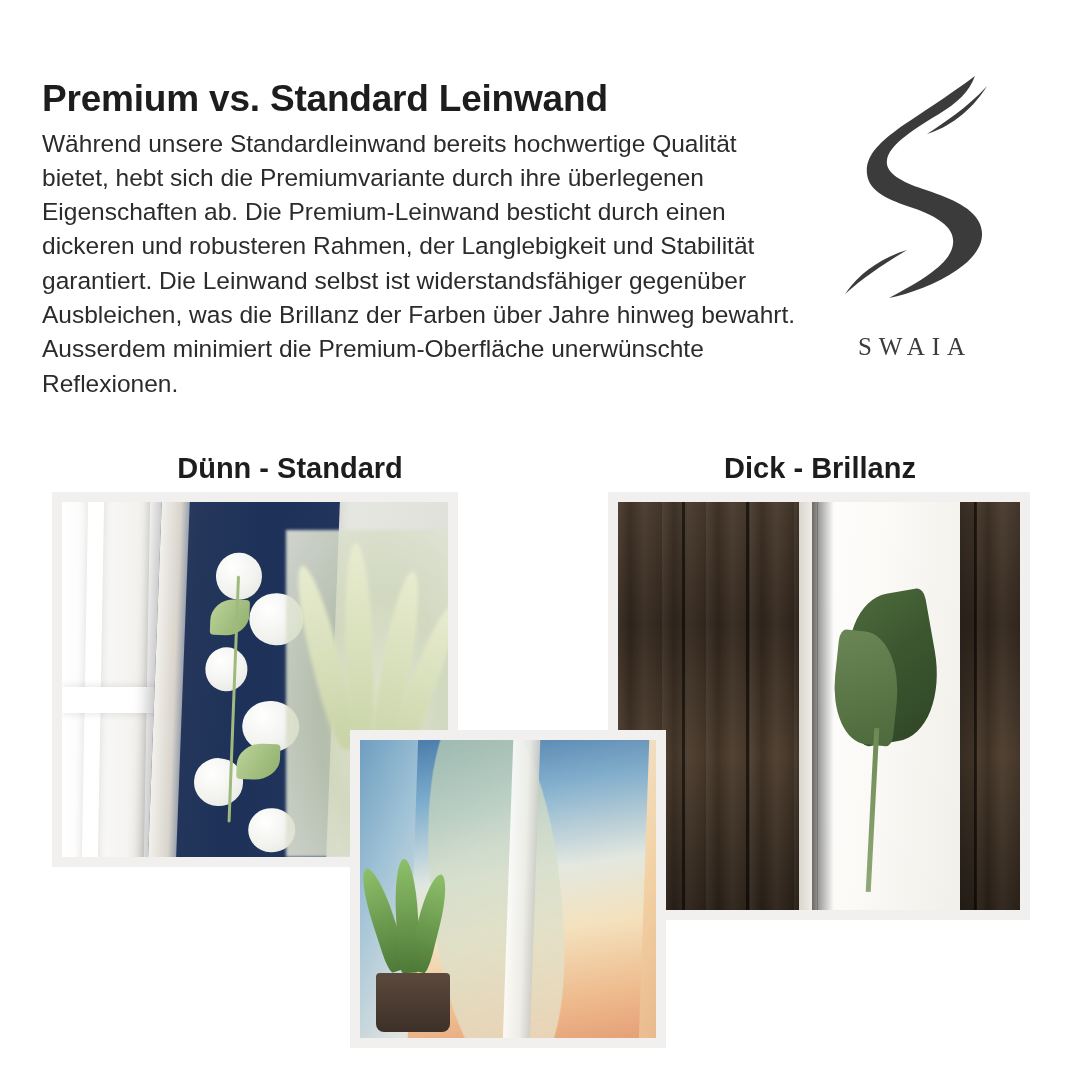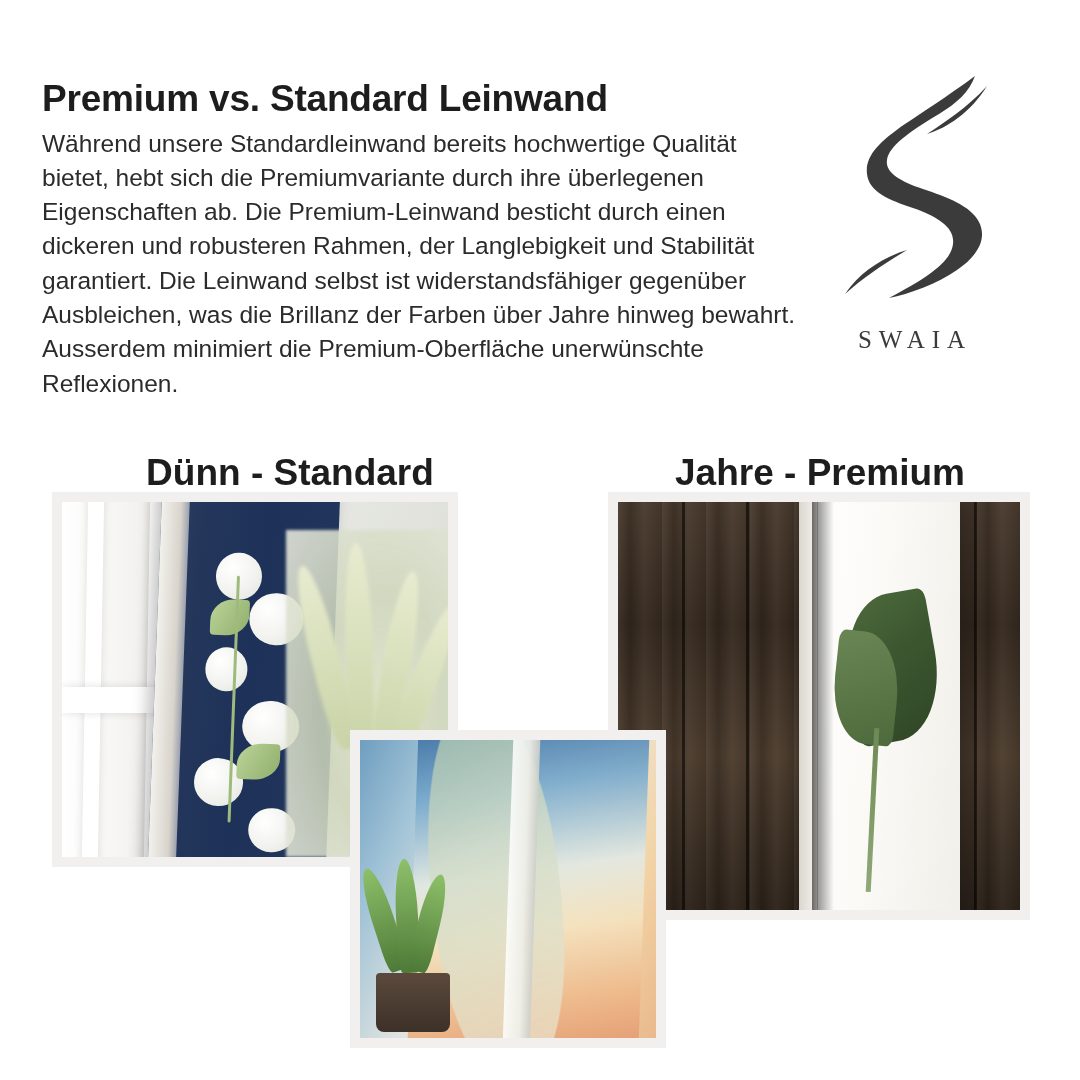--- a/index.html
+++ b/index.html
@@ -59,28 +59,28 @@
     width: 170px;
     height: 248px;
     display: block;
     margin: 0 auto;
   }
   .logo-text {
     font-size: 25px;
     letter-spacing: 7px;
     color: #3b3b3b;
     font-family: "Liberation Serif", serif;
-    margin-top: 10px;
+    margin-top: 17px;
     padding-left: 6px;
   }
 
   
   .label {
     position: absolute;
-    font-size: 37px;
+    font-size: 29px;
     font-weight: bold;
     color: #1d1d1d;
     text-align: center;
   }
   .label-left {
     left: 52px;
     top: 452px;
     width: 476px;
   }
   .label-right {
@@ -281,21 +281,21 @@
   <div class="logo-wrap">
     <svg class="logo-mark" viewBox="0 0 170 248" aria-hidden="true">
       <path d="M148 8 C118 30 96 44 78 56 C52 74 38 88 40 106 C42 124 62 132 86 140 C112 149 128 160 126 176 C124 194 100 210 62 230 C82 226 110 216 130 202 C152 187 160 170 152 154 C144 138 120 129 96 121 C72 113 58 104 60 92 C62 78 82 64 112 46 C130 35 142 24 148 8 Z" fill="#3b3b3b"></path>
       <path d="M160 18 C140 40 118 54 100 66 C120 60 144 44 160 18 Z" fill="#3b3b3b"></path>
       <path d="M18 226 C38 208 60 194 80 182 C60 188 34 202 18 226 Z" fill="#3b3b3b"></path>
     </svg>
     <div class="logo-text">SWAIA</div>
   </div>
 
   <div class="label label-left">Dünn - Standard</div>
-  <div class="label label-right">Jahre - Premium</div>
+  <div class="label label-right">Dick - Brillanz</div>
 
   <div class="photo photo-left">
     <div class="inner scene-left">
       <div class="sl-wall"></div>
       <div class="sl-slat v1"></div>
       <div class="sl-slat v2"></div>
       <div class="sl-slat h1"></div>
 
       <div class="sl-canvas">
         <div class="edge"></div>

